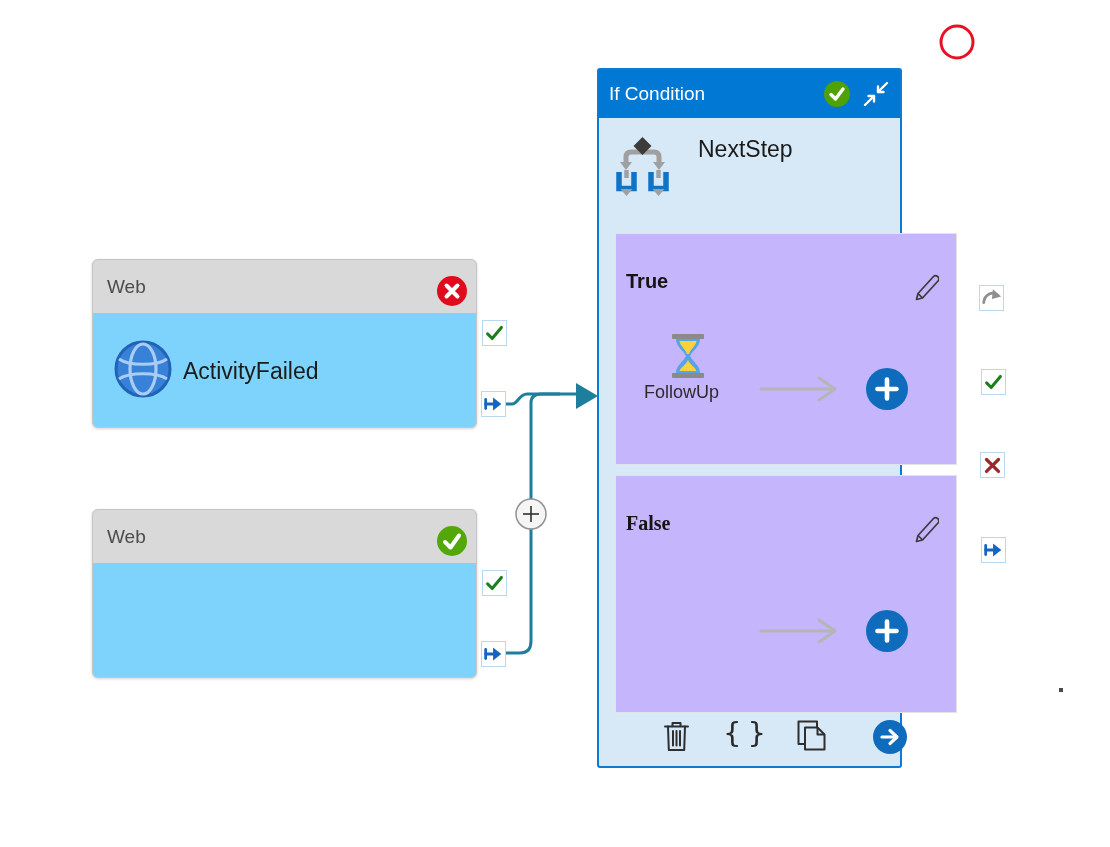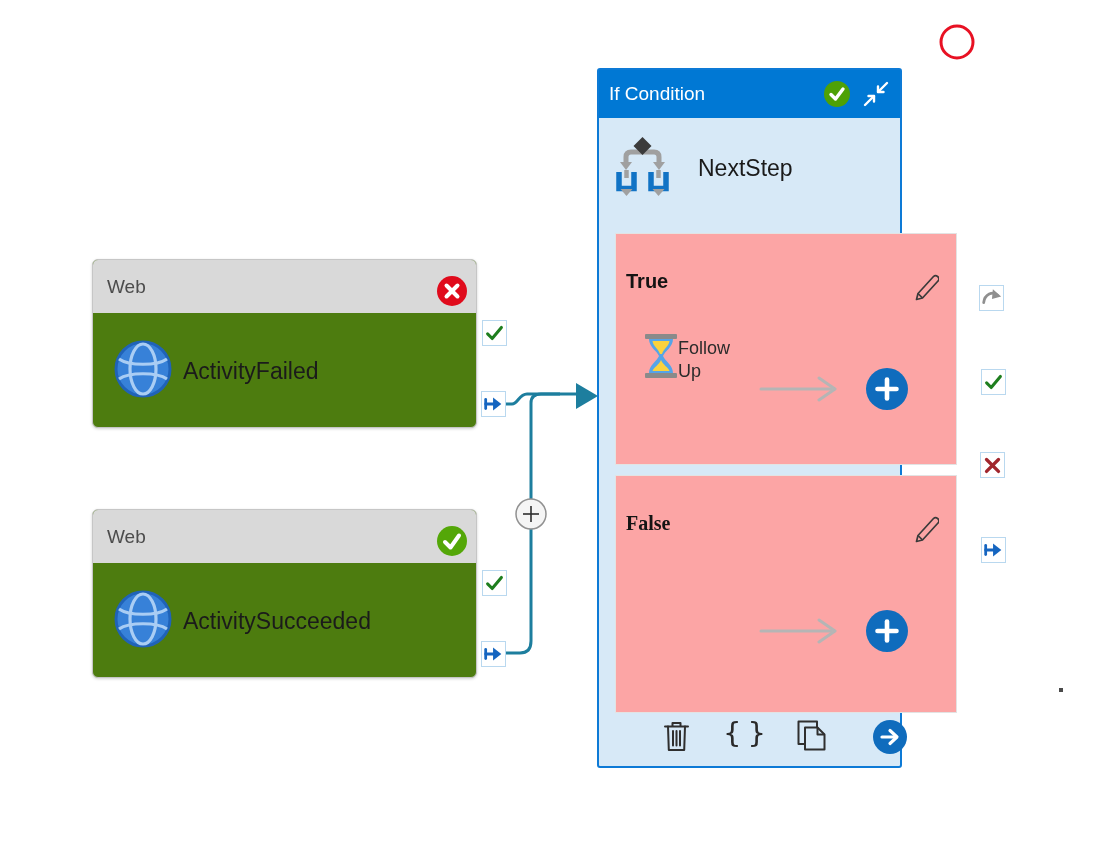--- a/index.html
+++ b/index.html
@@ -4,21 +4,21 @@
 <style>
   * { margin:0; padding:0; box-sizing:border-box; }
   html,body { background:#fff; }
   body { font-family:"Liberation Sans", sans-serif; }
   .canvas { position:relative; width:1110px; height:847px; background:#ffffff; overflow:hidden; }
 
   
   .connections { position:absolute; left:0; top:0; width:1110px; height:847px; pointer-events:none; }
 
   
-  .web-card { position:absolute; width:385px; height:169px; background:#4d7c0f;
+  .web-card { position:absolute; width:385px; height:169px; background:#7dd3fc;
               border:1px solid #c6c6c6; border-radius:6px; box-shadow:0 1px 3px rgba(0,0,0,.18); }
   .web-header { position:relative; height:53px; background:#d9d9d9; border-radius:5px 5px 0 0;
                 display:flex; align-items:center; padding:0 10px 0 14px; }
   .web-type { font-size:19px; color:#4c4c4c; }
   .badge { position:absolute; right:9px; top:16px; width:30px; height:30px; }
   .web-body { display:flex; align-items:center; height:116px; padding-left:21px; gap:11px; }
   .web-name { font-size:23px; color:#1b1b1b; }
 
   
   .port { position:absolute; width:25px; height:26px; background:#ffffff;
@@ -26,29 +26,29 @@
 
   
   .if-panel { position:absolute; left:597px; top:68px; width:305px; height:700px;
               background:#d7e9f7; border:2px solid #0d7ad6; border-radius:3px; }
   .if-header { height:48px; background:#0078d4; display:flex; align-items:center; padding:0 10px; }
   .if-title { font-size:19px; color:#ffffff; flex:0 0 auto; }
   .if-header .spacer { flex:1; }
   .hdr-badge { width:26px; height:26px; margin-right:12px; }
   .collapse-btn { width:28px; height:28px; cursor:pointer; }
 
-  .if-name-row { position:absolute; left:14px; top:66px; display:flex; align-items:center; gap:26px; height:64px; }
+  .if-name-row { position:absolute; left:14px; top:66px; display:flex; align-items:flex-start; gap:26px; height:64px; }
   .if-name { font-size:23px; color:#1a1a1a; }
 
-  .branch-card { position:absolute; left:16px; width:342px; background:#fca5a5; border:1px solid #e3e3e3; }
+  .branch-card { position:absolute; left:16px; width:342px; background:#c4b5fd; border:1px solid #e3e3e3; }
   .branch-true  { top:163px; height:232px; }
   .branch-false { top:405px; height:238px;font-family:Liberation Serif, serif; }
   .branch-label { position:absolute; left:10px; top:36px; font-size:20px; font-weight:bold; color:#141414; }
   .pencil { position:absolute; right:17px; top:38px; width:26px; height:30px; cursor:pointer; }
-  .branch-node { position:absolute; left:28px; top:100px; width:88px; display:flex; flex-direction:row; cursor:pointer; }
+  .branch-node { position:absolute; left:28px; top:100px; width:88px; display:flex; flex-direction:column; cursor:pointer; }
   .hourglass { width:34px; height:44px; margin:0 auto; }
   .node-label { margin-top:3px; font-size:18px; line-height:1.28; color:#2b2b2b; word-break:break-all; text-align:left; }
   .branch-arrow { position:absolute; left:143px; top:142px; width:92px; height:26px; }
   .add-btn { position:absolute; left:250px; top:134px; width:42px; height:42px; border:none; background:none; padding:0; cursor:pointer; }
 
   .if-toolbar { position:absolute; left:0; bottom:0; width:100%; height:54px; }
   .tb-icon { position:absolute; cursor:pointer; }
   .tb-trash  { left:64px;  top:8px; width:27px; height:33px; }
   .tb-braces { left:124px; top:4px; font-family:"DejaVu Sans", sans-serif; font-size:29px; font-weight:400;
                color:#2a2a2a; letter-spacing:6px; }
@@ -118,33 +118,20 @@
 
   <div class="web-card" style="left:92px; top:509px;">
     <div class="web-header">
       <span class="web-type">Web</span>
       <span class="badge">
         <svg viewBox="0 0 30 30">
             <circle cx="15" cy="15" r="15" fill="#54a708"></circle>
           <path d="M8 16 L13.5 21.5 L22 9.5" fill="none" stroke="#ffffff" stroke-width="4" stroke-linecap="round" stroke-linejoin="round"></path>
           </svg>
       </span>
-    </div>
-    <div class="web-body">
-      <span>
-        <svg width="58" height="58" viewBox="0 0 58 58">
-          <circle cx="29" cy="29" r="27" fill="#3781d8" stroke="#2063b8" stroke-width="3"></circle>
-          <g stroke="#a9cdf4" stroke-width="3.2" fill="none">
-            <ellipse cx="29" cy="29" rx="13" ry="25"></ellipse>
-            <path d="M5 19 C15 26 43 26 53 19"></path>
-            <path d="M5 39 C15 32 43 32 53 39"></path>
-          </g>
-        </svg>
-      </span>
-      <span class="web-name">ActivitySucceeded</span>
     </div>
   </div>
 
   <div class="port" style="left:482px; top:570px;">
     <svg width="25" height="26" viewBox="0 0 25 26">
         <path d="M5 14 L10 19 L20 7" fill="none" stroke="#1e7e1e" stroke-width="3.3" stroke-linecap="round" stroke-linejoin="round"></path>
       </svg>
   </div>
   <div class="port" style="left:481px; top:641px;">
     <svg width="25" height="26" viewBox="0 0 25 26">

